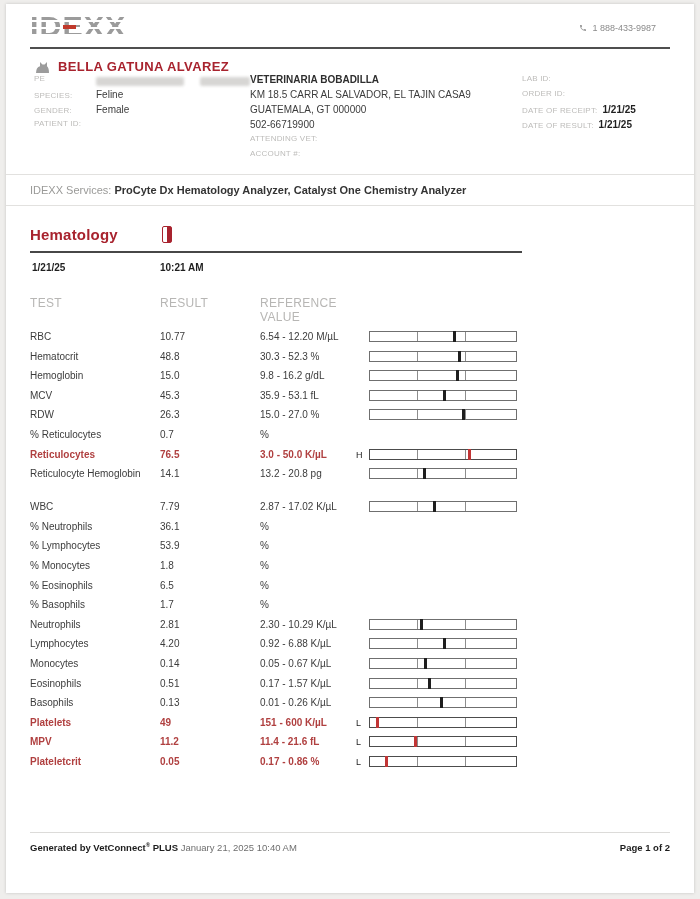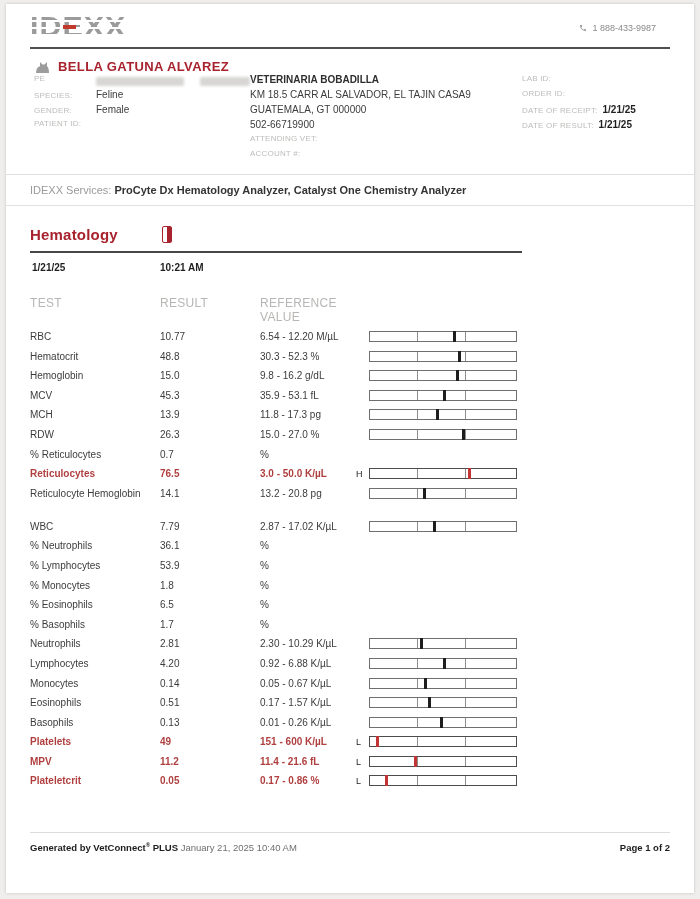--- a/index.html
+++ b/index.html
@@ -248,33 +248,20 @@
     <span class="c-bar">
       <span class="flag"></span>
       <span class="bar">
         <span class="divd d1" style="left: 32%;"></span>
         <span class="divd d2" style="left: 65%;"></span>
         <span class="tick" style="left: 50%;"></span>
       </span>
     </span>
   </div>
 
-  <div class="trow">
-    <span class="c-test">MCH</span>
-    <span class="c-result">13.9</span>
-    <span class="c-ref">11.8 - 17.3 pg</span>
-    <span class="c-bar">
-      <span class="flag"></span>
-      <span class="bar">
-        <span class="divd d1" style="left: 32%;"></span>
-        <span class="divd d2" style="left: 65%;"></span>
-        <span class="tick" style="left: 45%;"></span>
-      </span>
-    </span>
-  </div>
 
 
   <div class="trow">
     <span class="c-test">RDW</span>
     <span class="c-result">26.3</span>
     <span class="c-ref">15.0 - 27.0 %</span>
     <span class="c-bar">
       <span class="flag"></span>
       <span class="bar">
         <span class="divd d1" style="left: 32%;"></span>

